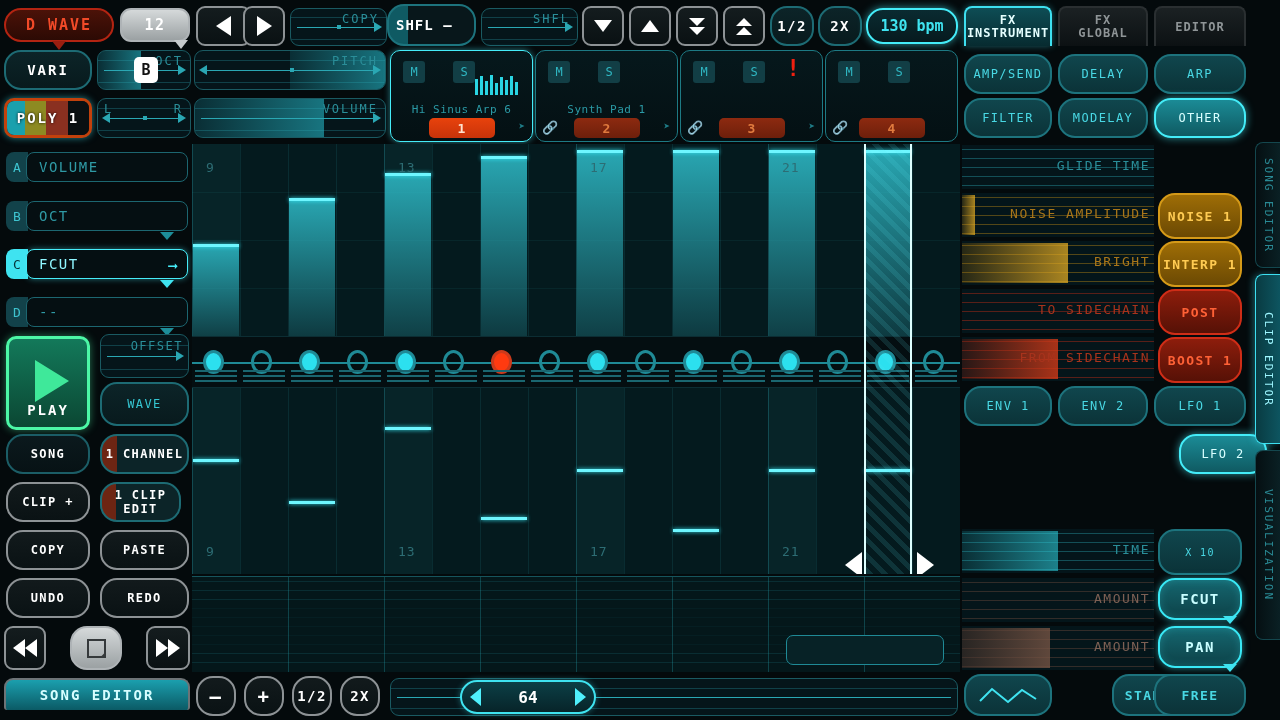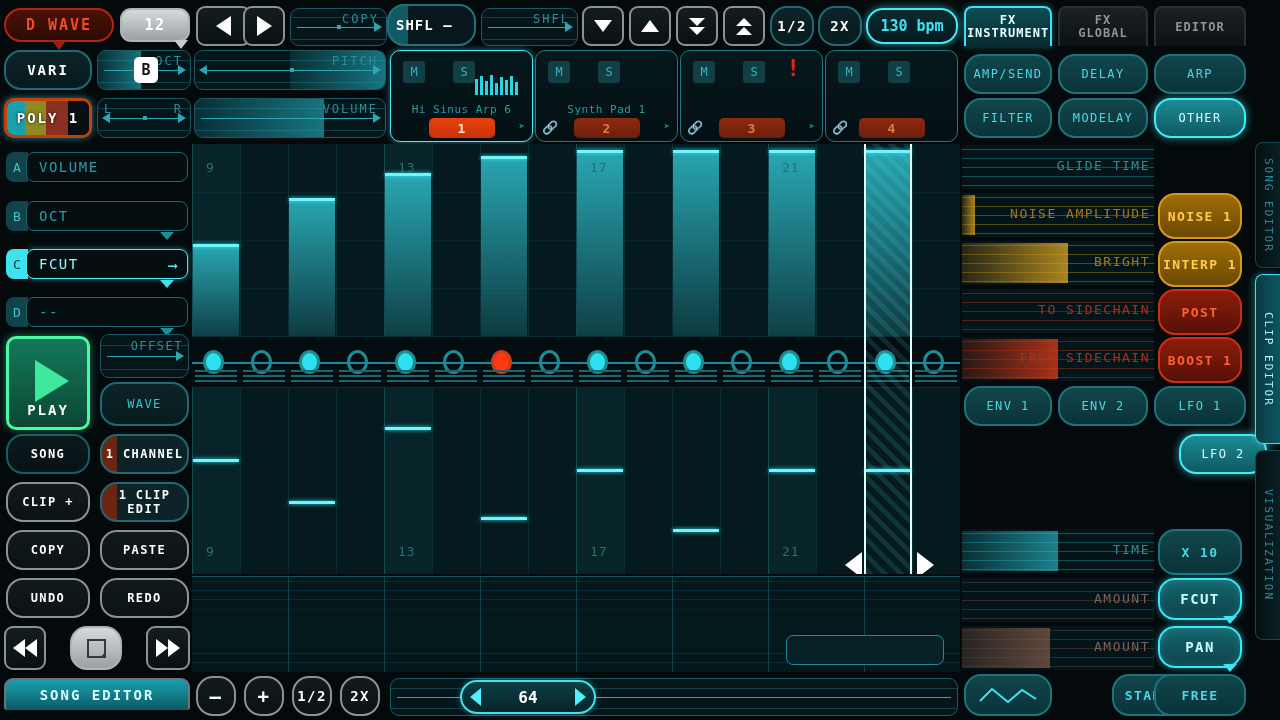--- a/index.html
+++ b/index.html
@@ -390,21 +390,21 @@
 
   <div style="position:absolute;left:6px;top:336px;width:84px;height:94px;border-radius:10px;border:3px solid #4cf7a6;background:linear-gradient(180deg,#13795a,#0b4733);box-shadow:0 0 9px rgba(76,247,166,.45);">
     <div style="position:absolute;left:26px;top:21px;width:0;height:0;border-left:34px solid #3fe89a;border-top:21px solid transparent;border-bottom:21px solid transparent;"></div>
     <div style="position:absolute;left:0;right:0;bottom:9px;text-align:center;color:#fff;font-size:14px;font-weight:bold;letter-spacing:2px;">PLAY</div>
   </div>
 
   <div class="btn teal" style="left:100px;top:382px;width:89px;height:44px;">WAVE</div>
   <div class="btn" style="left:6px;top:434px;width:84px;height:40px;color:#fff;font-weight:bold;">SONG</div>
   <div class="btn teal" style="left:100px;top:434px;width:89px;height:40px;color:#fff;font-weight:bold;background:linear-gradient(90deg,#6d2513 0 18%, #0c2428 18%);">1 CHANNEL</div>
   <div class="btn grey" style="left:6px;top:482px;width:84px;height:40px;font-weight:bold;">CLIP +</div>
-  <div class="btn teal" style="left:100px;top:482px;width:89px;height:40px;color:#fff;font-weight:bold;background:linear-gradient(90deg,#6d2513 0 18%, #0c2428 18%);">1 CLIP EDIT</div>
+  <div class="btn teal" style="left:100px;top:482px;width:81px;height:40px;color:#fff;font-weight:bold;background:linear-gradient(90deg,#6d2513 0 18%, #0c2428 18%);">1 CLIP EDIT</div>
   <div class="btn grey" style="left:6px;top:530px;width:84px;height:40px;font-weight:bold;">COPY</div>
   <div class="btn grey" style="left:100px;top:530px;width:89px;height:40px;font-weight:bold;">PASTE</div>
   <div class="btn grey" style="left:6px;top:578px;width:84px;height:40px;font-weight:bold;">UNDO</div>
   <div class="btn grey" style="left:100px;top:578px;width:89px;height:40px;font-weight:bold;">REDO</div>
 
   <div class="transp" style="left:4px;top:626px;width:42px;height:44px;gap:0;">
     <span class="tri-l" style="border-right-width:12px;border-top-width:9px;border-bottom-width:9px;"></span>
     <span class="tri-l" style="border-right-width:12px;border-top-width:9px;border-bottom-width:9px;"></span>
   </div>
   <div class="btn greyfill" style="left:70px;top:626px;width:52px;height:44px;">
@@ -726,21 +726,21 @@
       <div class="fxrow" style="top: 626px;">
         <div class="hl" style="top:4px;background:rgba(120,80,65,.40)"></div>
         <div class="hl" style="top:13px;background:rgba(120,80,65,.40)"></div>
         <div class="hl" style="top:22px;background:rgba(120,80,65,.40)"></div>
         <div class="hl" style="top:31px;background:rgba(120,80,65,.40)"></div>
         <div class="hl" style="top:40px;background:rgba(120,80,65,.40)"></div>
         <div class="bar" style="width:46%;background:linear-gradient(90deg,rgba(70,50,42,.55),rgba(118,84,68,.8))"></div>
         <div class="t" style="color:#7d6054">AMOUNT</div>
       </div>
     </div>
-  <div class="btn fill" style="left:1158px;top:529px;width:84px;height:46px;font-size:13px;font-weight:bold;">X 10</div>
+  <div class="btn fill" style="left:1158px;top:529px;width:84px;height:46px;font-size:10px;font-weight:normal;">X 10</div>
   <div class="btn active" style="left:1158px;top:578px;width:84px;height:42px;font-size:14px;font-weight:bold;">FCUT</div>
   <div style="position:absolute;left:1223px;top:616px;width:0;height:0;border-left:7px solid transparent;border-right:7px solid transparent;border-top:8px solid #3fe3f0;"></div>
   <div class="btn active" style="left:1158px;top:626px;width:84px;height:42px;font-size:14px;font-weight:bold;">PAN</div>
   <div style="position:absolute;left:1223px;top:664px;width:0;height:0;border-left:7px solid transparent;border-right:7px solid transparent;border-top:8px solid #3fe3f0;"></div>
 
   <div class="btn fill" style="left:964px;top:674px;width:88px;height:42px;">
     <svg width="60" height="20" viewBox="0 0 60 20">
       <polyline points="2,16 14,4 30,17 44,5 58,14" fill="none" stroke="#3fe3f0" stroke-width="2"></polyline>
     </svg>
   </div>

